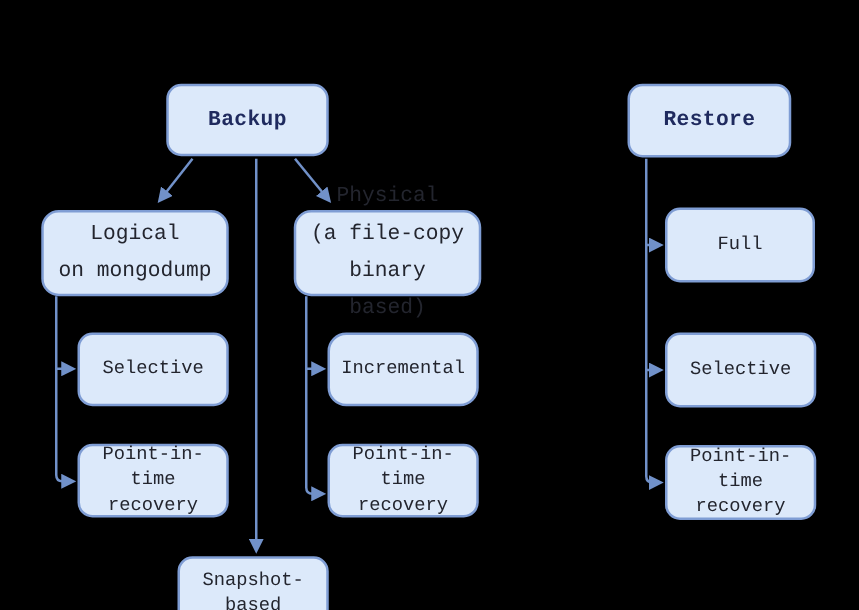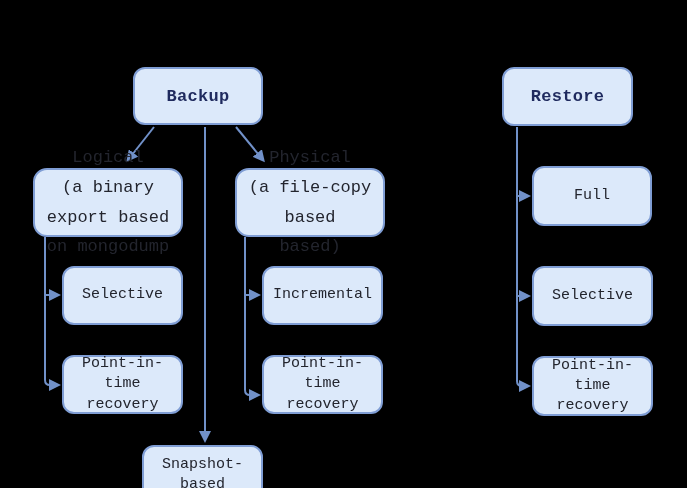--- a/index.html
+++ b/index.html
@@ -89,39 +89,38 @@
   <div class="node header" style="left:133px;top:24px;width:130px;height:58px;">
     <span>Backup</span>
   </div>
 
   <div class="node header" style="left:502px;top:24px;width:131px;height:59px;">
     <span>Restore</span>
   </div>
 
   <div class="node group" style="left:33px;top:125px;width:150px;height:69px;border-radius:14px;">
     <div class="g-title">Logical</div>
-    <div class="g-desc">(a binary export based</div>
     <div class="g-desc">on mongodump</div>
   </div>
 
   <div class="node group" style="left:235px;top:125px;width:150px;height:69px;border-radius:14px;">
     <div class="g-title">Physical</div>
-    <div class="g-desc">(a file-copy based</div>
+    <div class="g-desc">(a file-copy binary</div>
     <div class="g-desc">based)</div>
   </div>
 
   <div class="node leaf" style="left:62px;top:223px;width:121px;height:59px;">
     <span>Selective</span>
   </div>
 
   <div class="node leaf" style="left:62px;top:312px;width:121px;height:59px;">
     <span>Point-in-time recovery</span>
   </div>
 
-  <div class="node leaf" style="left:262px;top:223px;width:121px;height:59px;">
+  <div class="node leaf" style="left:262px;top:223px;width:121px;height:59px;border-radius:15px;">
     <span>Incremental</span>
   </div>
 
   <div class="node leaf" style="left:262px;top:312px;width:121px;height:59px;">
     <span>Point-in-time recovery</span>
   </div>
 
   <div class="node leaf" style="left:142px;top:402px;width:121px;height:60px;text-align:center;">
     <span>Snapshot-based</span>
   </div>

